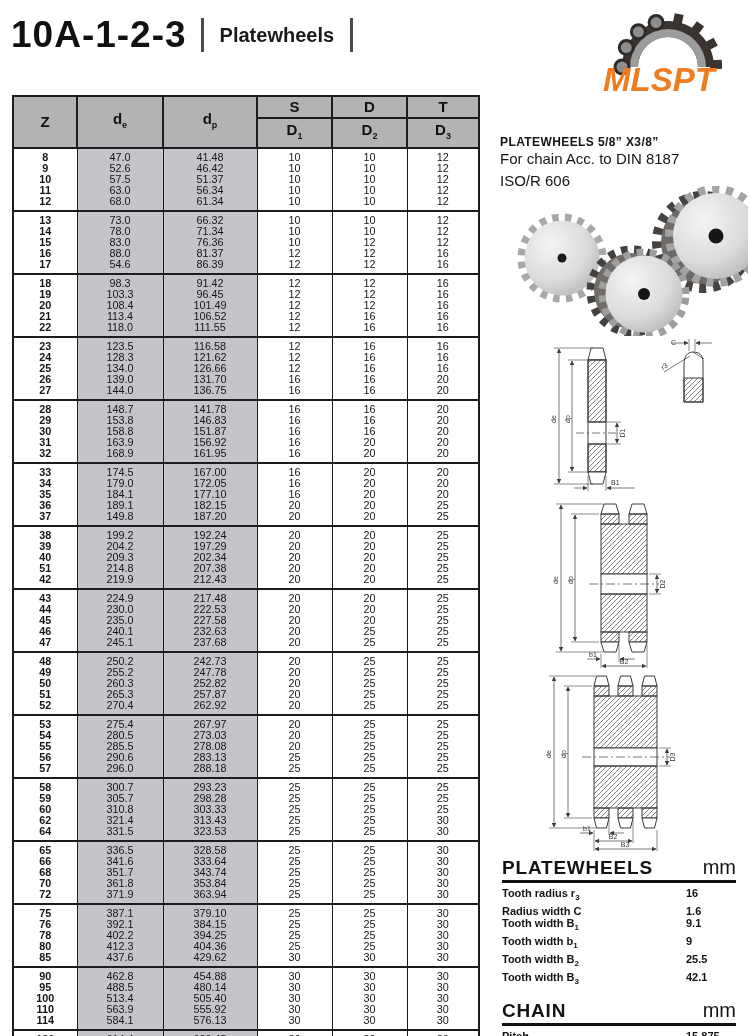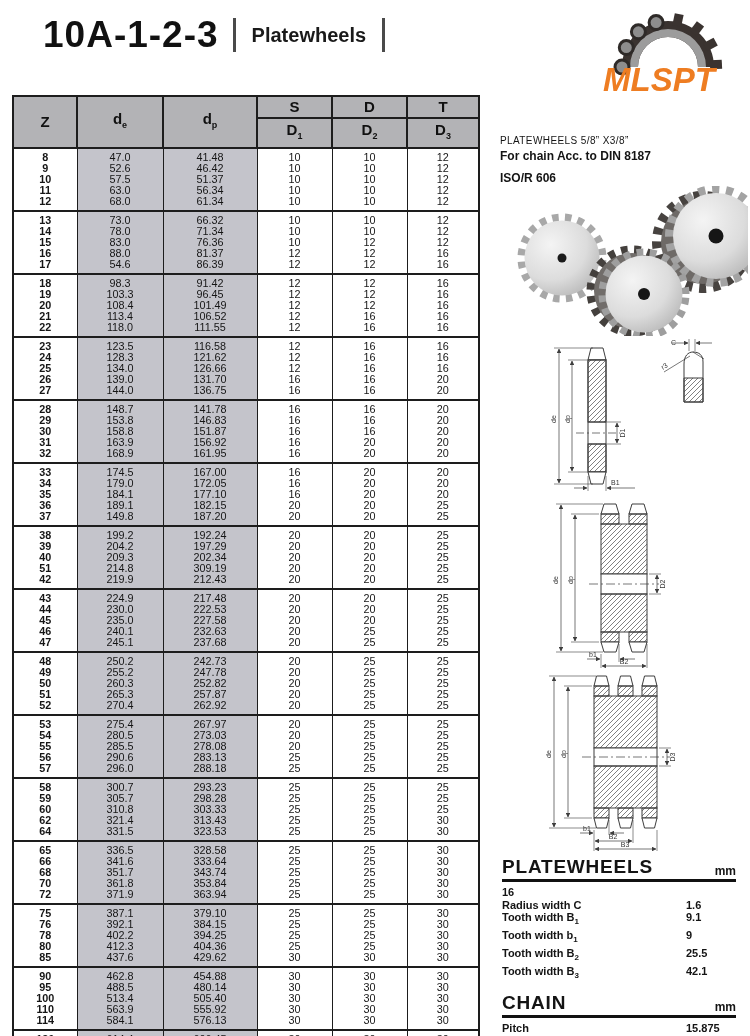--- a/index.html
+++ b/index.html
@@ -2,21 +2,21 @@
 <html><head>
 <meta charset="utf-8">
 <style>
   html,body{margin:0;padding:0;background:#e8e8e8;}
   .sheet{
     position:relative;width:750px;height:1036px;background:#ffffff;
     font-family:"Liberation Sans",sans-serif;color:#141414;overflow:hidden;
     margin:0 auto;
   }
   
-  .page-header{position:absolute;left:43px;top:14px;display:flex;align-items:center;}
+  .page-header{position:absolute;left:11px;top:14px;display:flex;align-items:center;}
   .page-code{font-size:37px;font-weight:bold;letter-spacing:1px;color:#111;}
   .page-cat{
     margin-left:14px;font-size:20px;font-weight:bold;color:#1a1a1a;
     border-left:3px solid #4a4a4a;border-right:3px solid #4a4a4a;
     padding:0 16px;line-height:34px;
   }
   .logo{position:absolute;left:602px;top:5px;width:146px;height:90px;}
   
   table.pw{
     position:absolute;left:12px;top:95px;width:466px;
@@ -33,34 +33,34 @@
     border-left:1px solid #1d1d1d;border-right:1px solid #1d1d1d;
     padding:0;margin:0;text-align:center;font-size:10.8px;line-height:11px;
     height:11px;color:#151515;white-space:nowrap;
   }
   table.pw tbody tr:first-child td{border-top:2px solid #1d1d1d;padding-top:3px;}
   table.pw tbody tr:last-child td{padding-bottom:3px;}
   table.pw td.col-z{font-weight:bold;}
   table.pw td.col-de,table.pw td.col-dp{background:#c4c4cb;}
   
   .product-head{position:absolute;left:500px;top:135px;width:248px;}
-  .product-title{font-size:10px;font-weight:normal;letter-spacing:.4px;}
-  .product-sub{font-size:12px;font-weight:bold;line-height:14px;margin-top:3px;}
+  .product-title{font-size:12px;font-weight:bold;letter-spacing:.4px;}
+  .product-sub{font-size:15px;font-weight:normal;line-height:14px;margin-top:3px;}
   .photo{position:absolute;left:492px;top:186px;width:256px;height:150px;}
   .draw1{position:absolute;left:545px;top:336px;width:205px;height:158px;}
   .draw2{position:absolute;left:545px;top:496px;width:205px;height:174px;}
   .draw3{position:absolute;left:540px;top:668px;width:210px;height:186px;}
   
   .specs{position:absolute;left:502px;top:856px;width:234px;}
   .spec-head{
     display:flex;justify-content:space-between;align-items:flex-end;
     border-bottom:3px solid #111;padding-bottom:1px;
   }
   .spec-title{font-size:19px;font-weight:bold;letter-spacing:.8px;}
-  .spec-unit{font-size:12px;font-weight:bold;}
+  .spec-unit{font-size:20px;font-weight:normal;}
   .spec-rows{margin-top:4px;margin-bottom:10px;}
   .spec-row{display:flex;font-size:11px;font-weight:bold;line-height:12.6px;}
   .spec-label{flex:1;}
   .spec-label sub{font-size:8px;}
   .spec-value{width:50px;text-align:left;}
   svg text{font-family:"Liberation Sans",sans-serif;}
 </style>
 </head>
 <body>
 
@@ -392,21 +392,21 @@
           <td class="col-z">40</td>
           <td class="col-de">209.3</td>
           <td class="col-dp">202.34</td>
           <td class="col-d1">20</td>
           <td class="col-d2">20</td>
           <td class="col-d3">25</td>
         </tr>
         <tr>
           <td class="col-z">51</td>
           <td class="col-de">214.8</td>
-          <td class="col-dp">309.19</td>
+          <td class="col-dp">207.38</td>
           <td class="col-d1">20</td>
           <td class="col-d2">20</td>
           <td class="col-d3">25</td>
         </tr>
         <tr>
           <td class="col-z">42</td>
           <td class="col-de">219.9</td>
           <td class="col-dp">212.43</td>
           <td class="col-d1">20</td>
           <td class="col-d2">20</td>
@@ -945,20 +945,21 @@
   </div>
 
   <div class="specs">
     <div class="spec-section">
       <div class="spec-head">
         <span class="spec-title">PLATEWHEELS</span>
         <span class="spec-unit">mm</span>
       </div>
       <div class="spec-rows">
           <div class="spec-row">
+            <span class="spec-label">Tooth radius r<sub>3</sub></span>
             <span class="spec-value">16</span>
           </div>
           <div class="spec-row">
             <span class="spec-label">Radius width C</span>
             <span class="spec-value">1.6</span>
           </div>
           <div class="spec-row">
             <span class="spec-label">Tooth width B<sub>1</sub></span>
             <span class="spec-value">9.1</span>
           </div>

